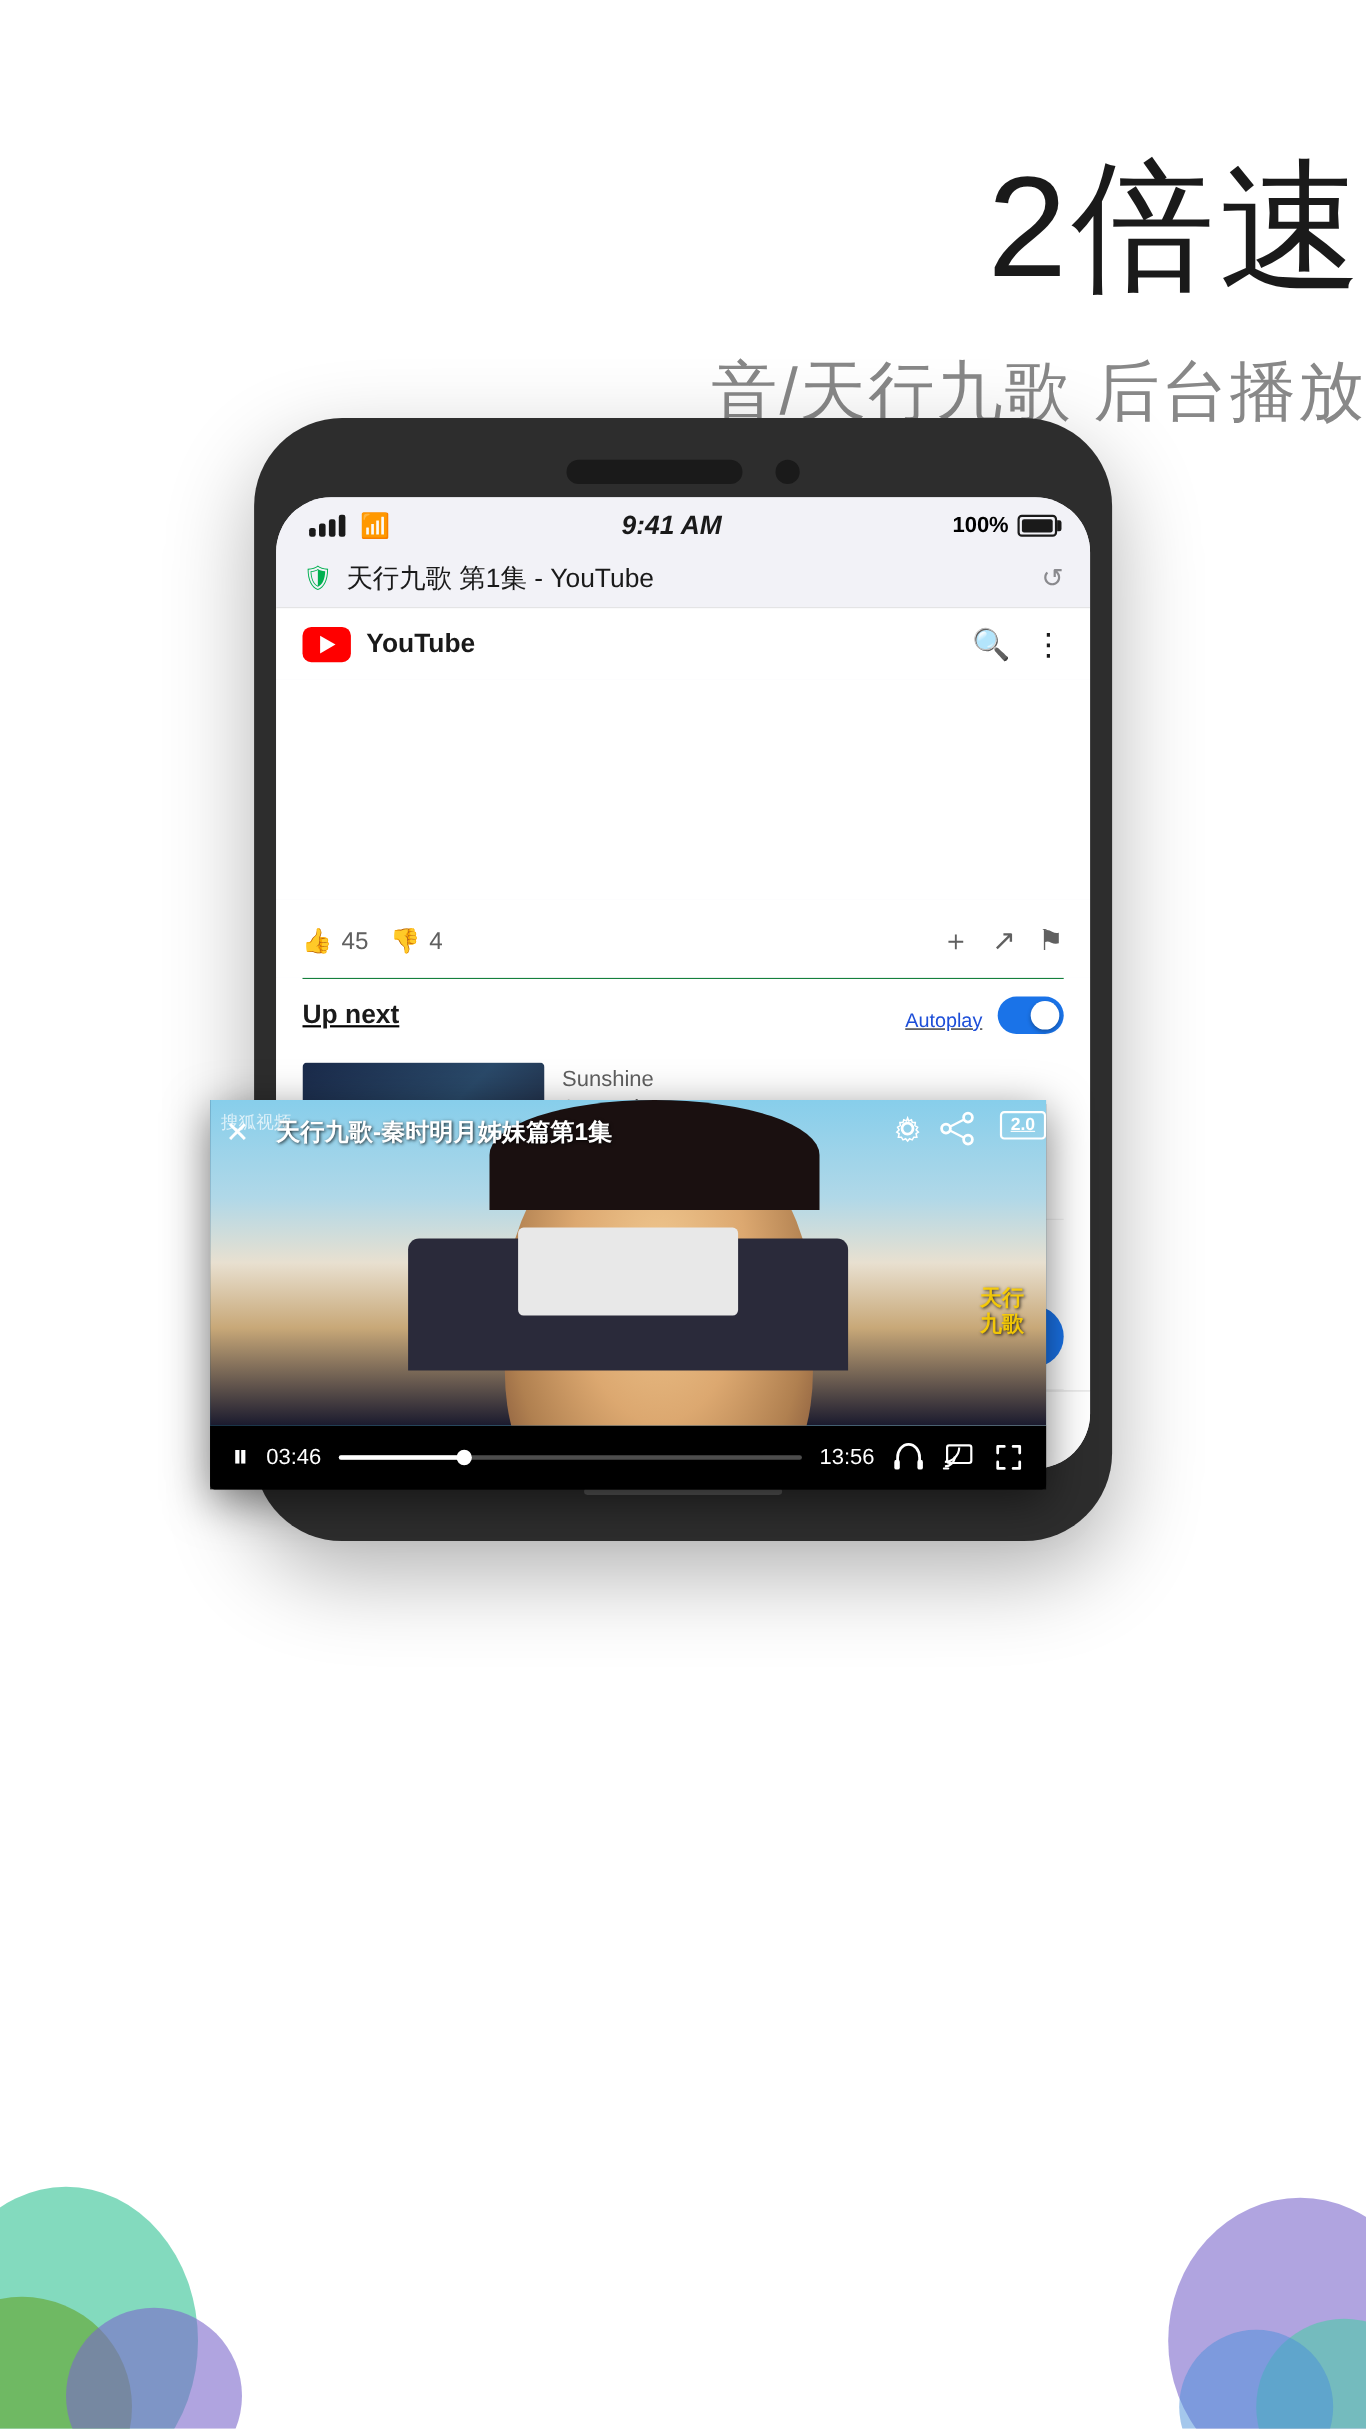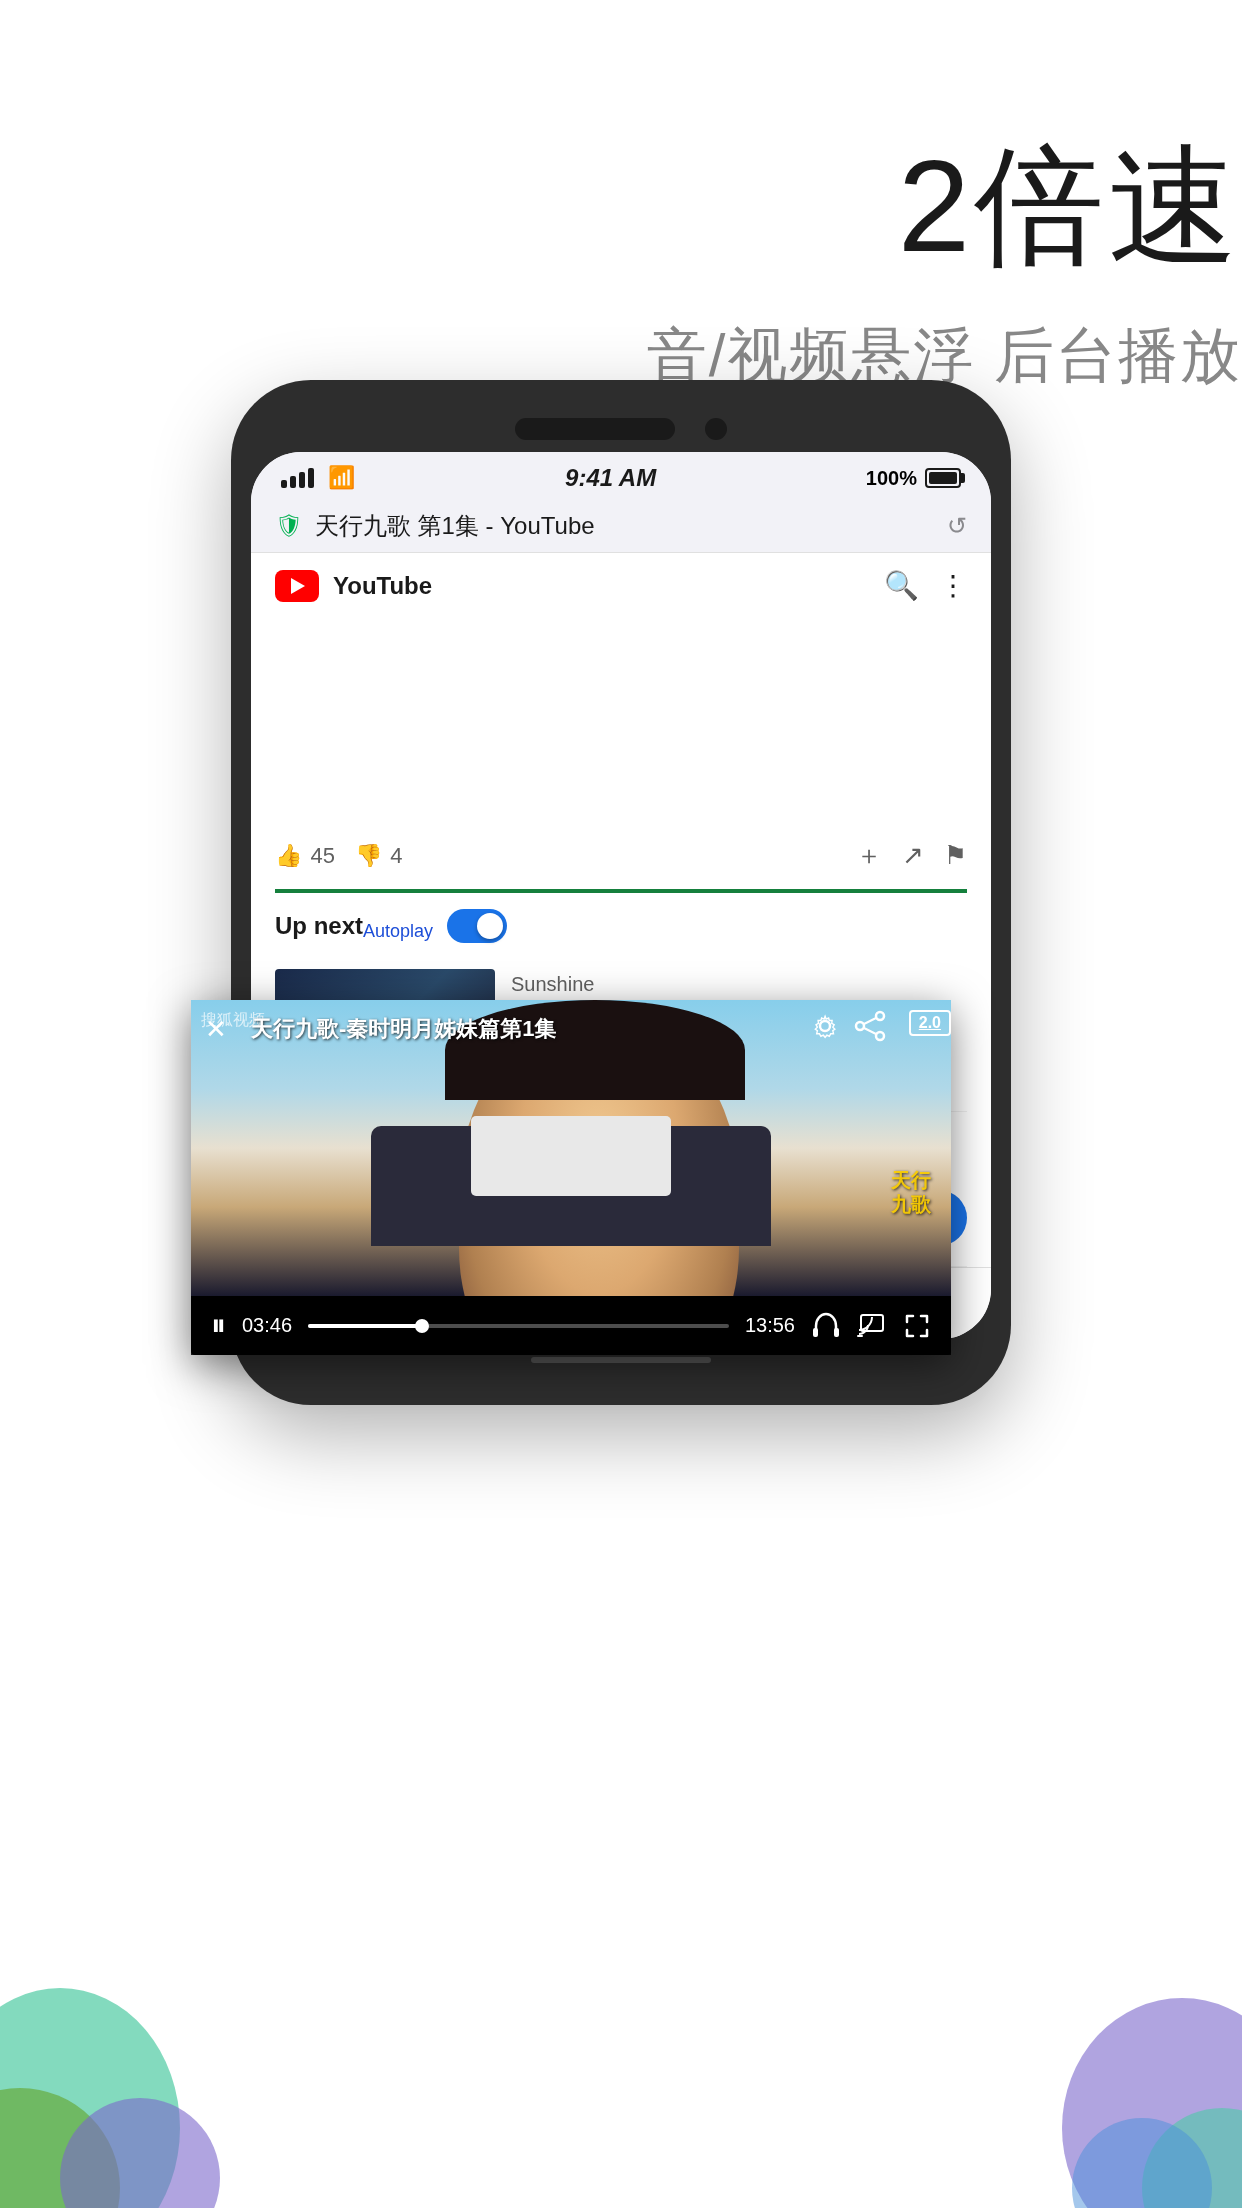--- a/index.html
+++ b/index.html
@@ -368,24 +368,25 @@
       color: #606060;
     }
 
     
     .up-next {
       background: #ffffff;
       padding: 0 24px;
     }
     .up-next-header {
       display: flex;
-      justify-content: flex-start;
+      justify-content: space-between;
       align-items: center;
       padding: 16px 0 14px;
-      border-top: 4px solid #15803d;
+      border-top: 1px solid #15803d;
+      text-decoration: underline;
     }
     .up-next-label {
       font-size: 24px;
       font-weight: 600;
       color: #1a1a1a;
     }
     .autoplay-area {
       display: flex;
       align-items: center;
       gap: 14px;
@@ -517,21 +518,21 @@
       height: 6px;
       background: #555;
       border-radius: 3px;
     }
   </style>
 </head>
 <body>
 
 <div class="hero-section">
   <div class="hero-title">2倍速</div>
-  <div class="hero-subtitle">音/视频悬浮 后台播放</div>
+  <div class="hero-subtitle">音/天行九歌 后台播放</div>
 </div>
 
 <svg class="blob-left-bottom" viewBox="0 0 280 400" xmlns="http://www.w3.org/2000/svg">
   <ellipse cx="60" cy="320" rx="120" ry="140" fill="#4ecba3" opacity="0.7"></ellipse>
   <ellipse cx="20" cy="380" rx="100" ry="100" fill="#6ab04c" opacity="0.8"></ellipse>
   <ellipse cx="140" cy="370" rx="80" ry="80" fill="#7b68cc" opacity="0.6"></ellipse>
 </svg>
 <svg class="blob-right-bottom" viewBox="0 0 260 380" xmlns="http://www.w3.org/2000/svg">
   <ellipse cx="200" cy="300" rx="120" ry="130" fill="#7b68cc" opacity="0.6"></ellipse>
   <ellipse cx="240" cy="360" rx="80" ry="80" fill="#5bc4af" opacity="0.7"></ellipse>

